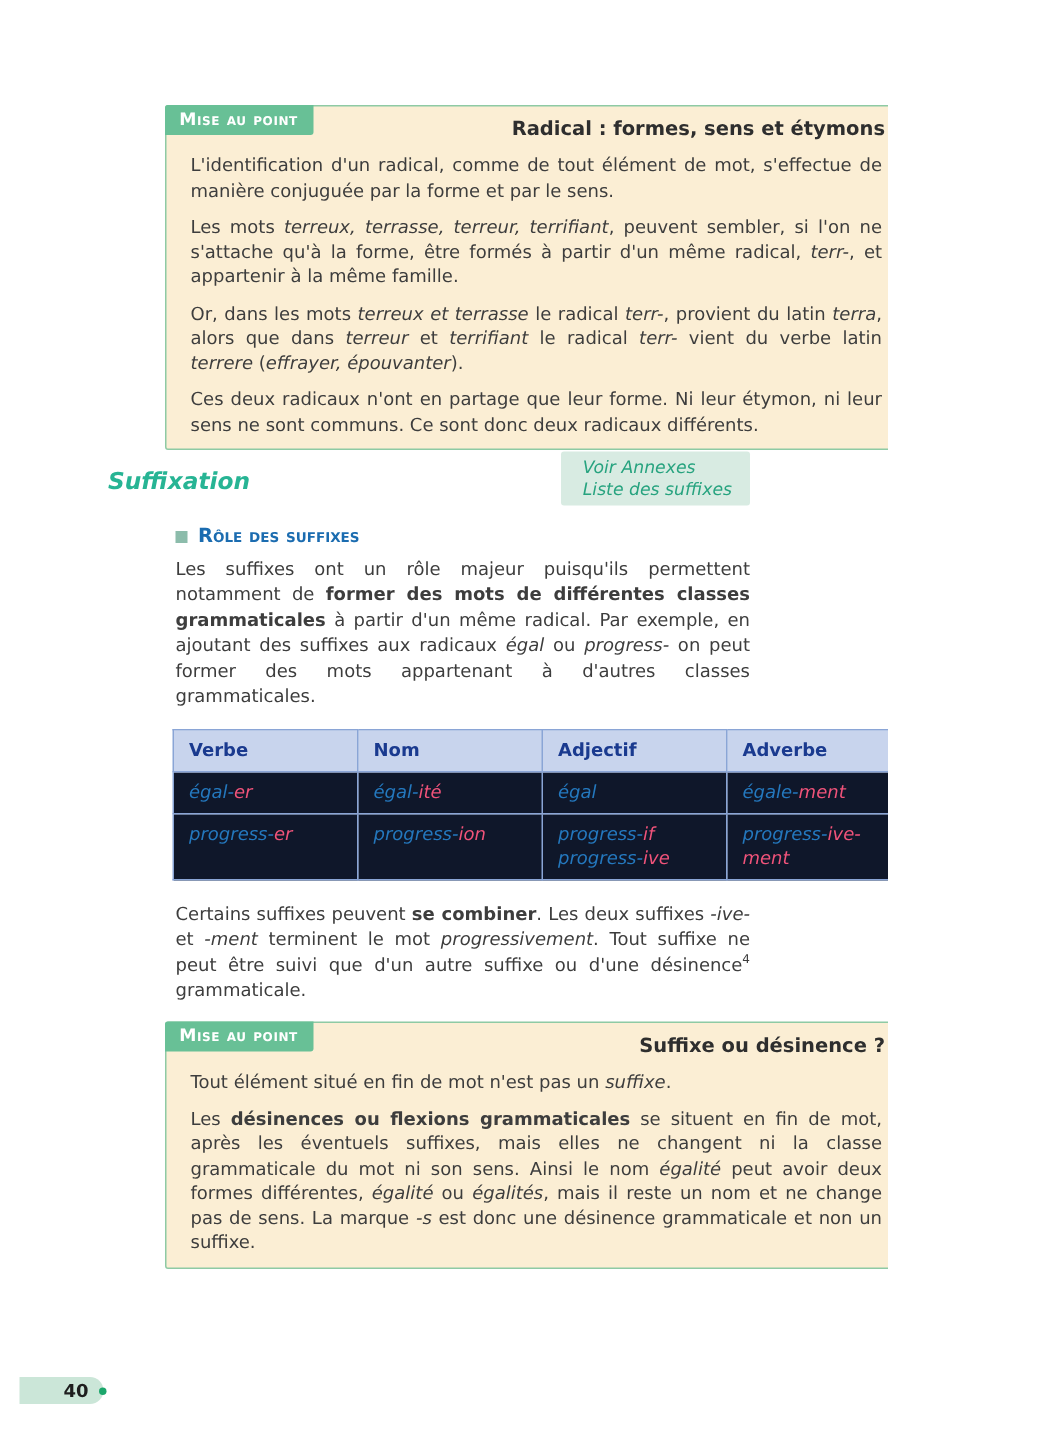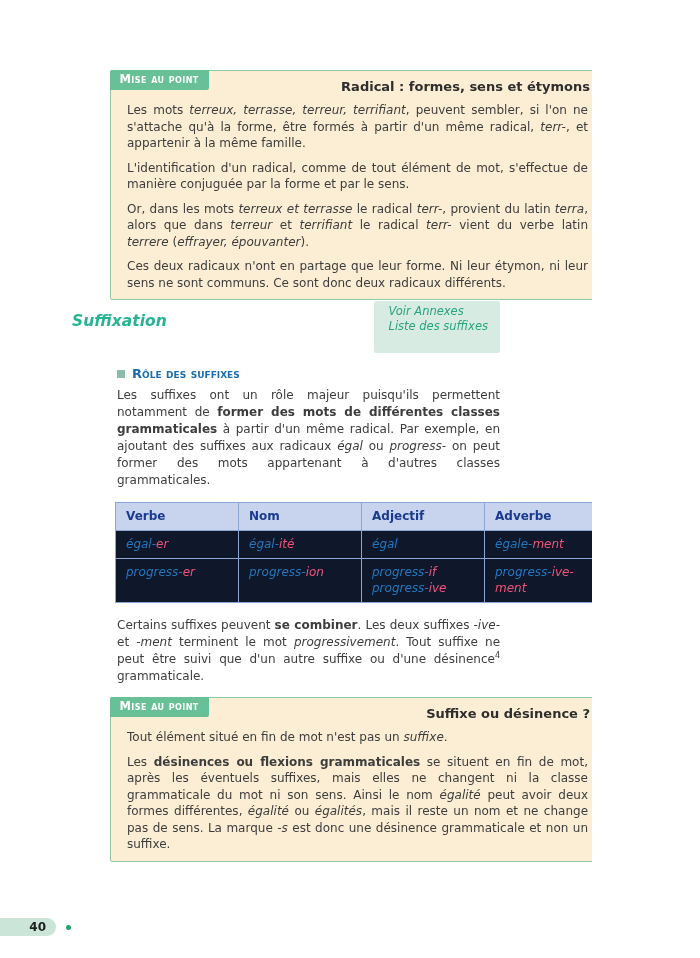--- a/index.html
+++ b/index.html
@@ -78,21 +78,21 @@
     font-style:italic;
     color:var(--teal-heading);
     margin-top:12px;
   }
   .annex-box{
     background:var(--annex-bg);
     color:var(--annex-text);
     font-style:italic;
     font-size:11.5px;
     line-height:14.5px;
-    padding:3px 12px 20px 14px;
+    padding:3px 12px 4px 14px;
     border-radius:2px;
     margin-top:1px;
   }
   
   .body-text{
     margin:6px 92px 0 117px;
     line-height:17px;
     text-align:justify;
   }
   .example-line{
@@ -139,21 +139,21 @@
   .suffix-table td{background:#0f172a;}
   
   .i{font-style:italic;}
   .b{font-weight:bold;}
   .pink{color:var(--suffix-pink);}
   .blue{color:var(--radical-blue);}
   .sup{vertical-align:super;font-size:8px;line-height:0;}
   
   .page-pill{
     position:absolute;
-    left:0;bottom:22px;
+    left:13px;bottom:22px;
     width:56px;height:18px;
     background:var(--footer-pill-bg);
     border-radius:0 9px 9px 0;
     display:flex;
     align-items:center;
     justify-content:flex-end;
     padding-right:10px;
     font-weight:bold;
     font-size:12px;
     color:#1e1e1e;
@@ -167,22 +167,22 @@
   }
 </style>
 </head>
 <body>
 
 <div class="page">
 
   <section class="callout callout-first">
     <span class="callout-label">Mise au point</span>
     <h3 class="callout-title">Radical : formes, sens et étymons</h3>
+    <p><span>L'identification d'un radical, comme de tout élément de mot, s'effectue de manière conjuguée par la forme et par le sens.</span></p>
     <p><span>Les mots </span><span class="i">terreux, terrasse, terreur, terrifiant</span><span>, peuvent sembler, si l'on ne s'attache qu'à la forme, être formés à partir d'un même radical, </span><span class="i">terr-</span><span>, et appartenir à la même famille.</span></p>
-    <p><span>L'identification d'un radical, comme de tout élément de mot, s'effectue de manière conjuguée par la forme et par le sens.</span></p>
     <p><span>Or, dans les mots </span><span class="i">terreux et terrasse</span><span> le radical </span><span class="i">terr-</span><span>, provient du latin </span><span class="i">terra</span><span>, alors que dans </span><span class="i">terreur</span><span> et </span><span class="i">terrifiant</span><span> le radical </span><span class="i">terr-</span><span> vient du verbe latin </span><span class="i">terrere</span><span> (</span><span class="i">effrayer, épouvanter</span><span>).</span></p>
     <p><span>Ces deux radicaux n'ont en partage que leur forme. Ni leur étymon, ni leur sens ne sont communs. Ce sont donc deux radicaux différents.</span></p>
   </section>
 
   <div class="section-row">
     <h2 class="section-heading">Suffixation</h2>
     <aside class="annex-box">
       <div>Voir Annexes</div>
       <div>Liste des suffixes</div>
     </aside>

